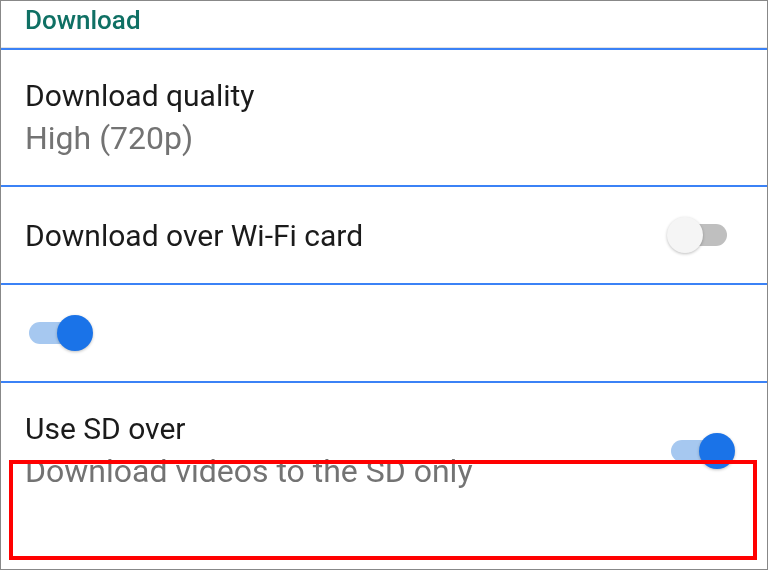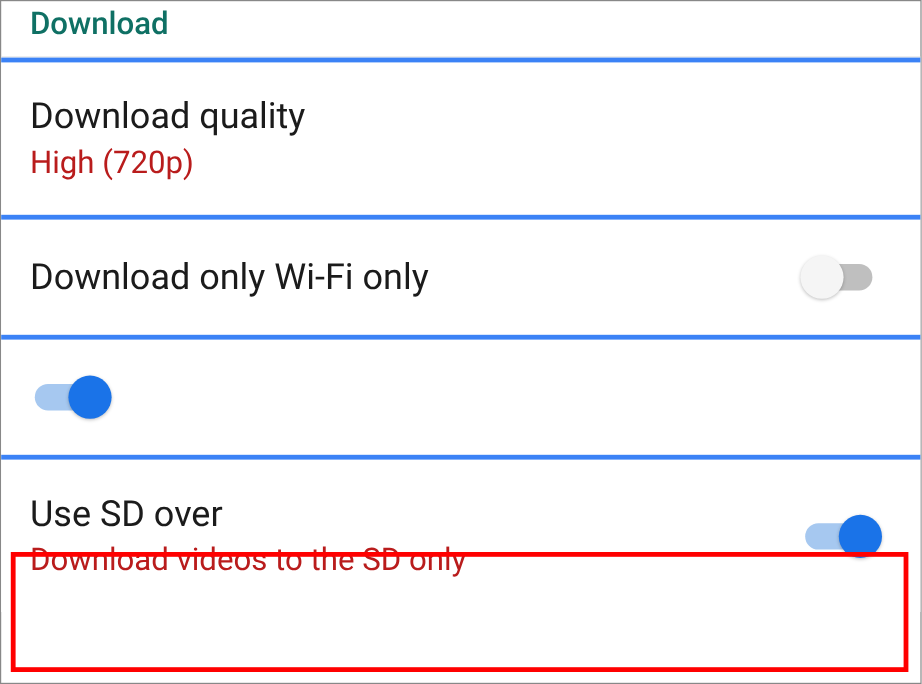--- a/index.html
+++ b/index.html
@@ -19,41 +19,41 @@
       color: #0f7064;
       font-size: 26px;
       font-weight: 500;
       padding: 4px 24px 12px 24px;
     }
     .setting-row {
       display: flex;
       align-items: center;
       justify-content: space-between;
       padding: 28px 32px 28px 24px;
-      border-top: 4px solid #3b82f6;
+      border-top: 2px solid #3b82f6;
       background: #fff;
     }
     .setting-row:first-of-type {
       border-top: none;
       padding-top: 24px;
       padding-bottom: 30px;
     }
     .setting-text {
       display: flex;
       flex-direction: column;
       gap: 6px;
     }
     .setting-title {
       color: #1b1b1b;
       font-size: 30px;
       font-weight: 400;
     }
     .setting-subtitle {
-      color: #b91c1c;
-      font-size: 26px;
+      color: #737373;
+      font-size: 32px;
       font-weight: 400;
     }
     .toggle {
       position: relative;
       width: 68px;
       height: 40px;
       flex-shrink: 0;
     }
     .toggle-track {
       position: absolute;
@@ -111,21 +111,21 @@
 
 <div class="setting-row">
   <div class="setting-text">
     <div class="setting-title">Download quality</div>
     <div class="setting-subtitle">High (720p)</div>
   </div>
 </div>
 
 <div class="setting-row">
   <div class="setting-text">
-    <div class="setting-title">Download only Wi-Fi only</div>
+    <div class="setting-title">Download over Wi-Fi card</div>
   </div>
   <div class="toggle off">
     <div class="toggle-track"></div>
     <div class="toggle-thumb"></div>
   </div>
 </div>
 
 <div class="setting-row">
   <div class="toggle on">
     <div class="toggle-track"></div>

